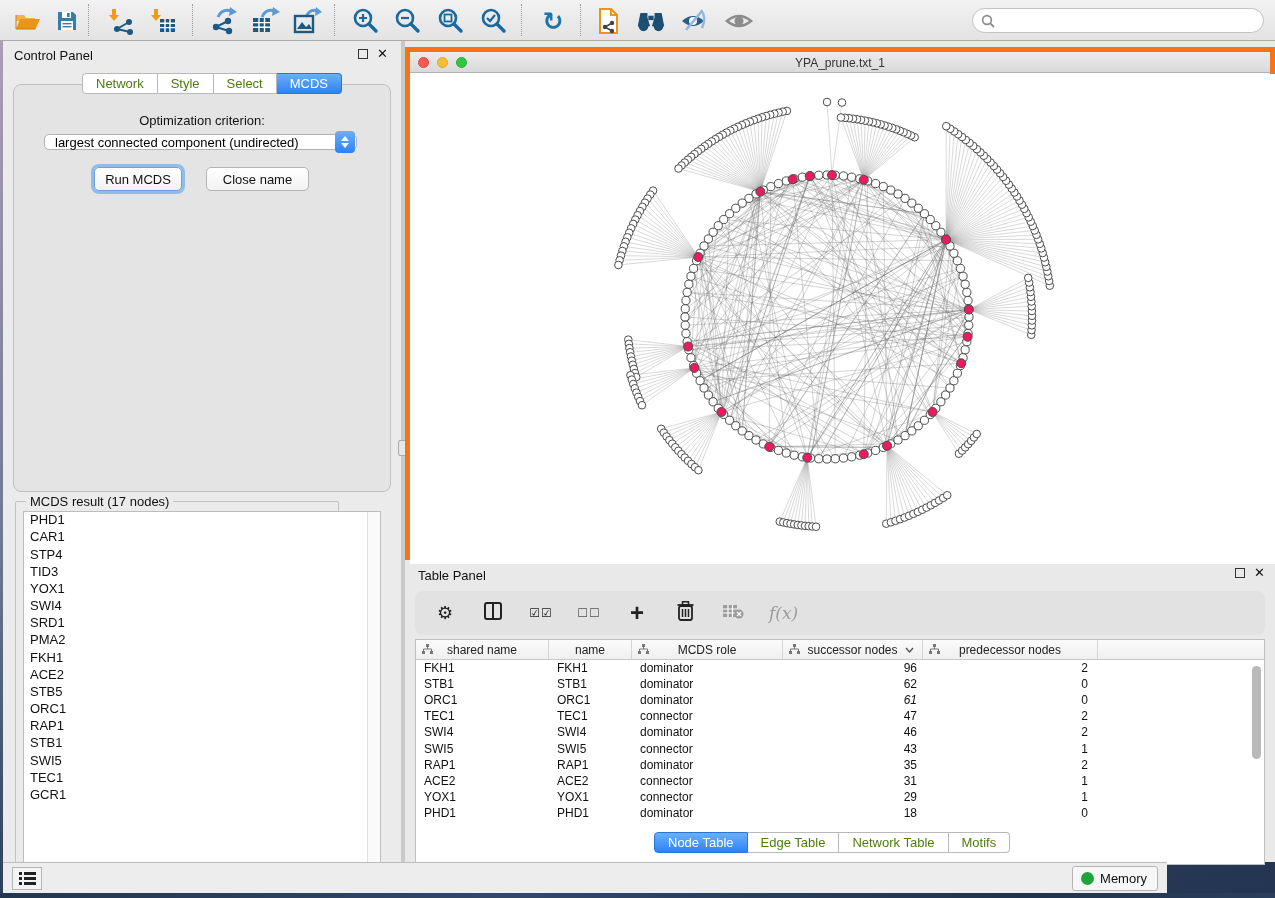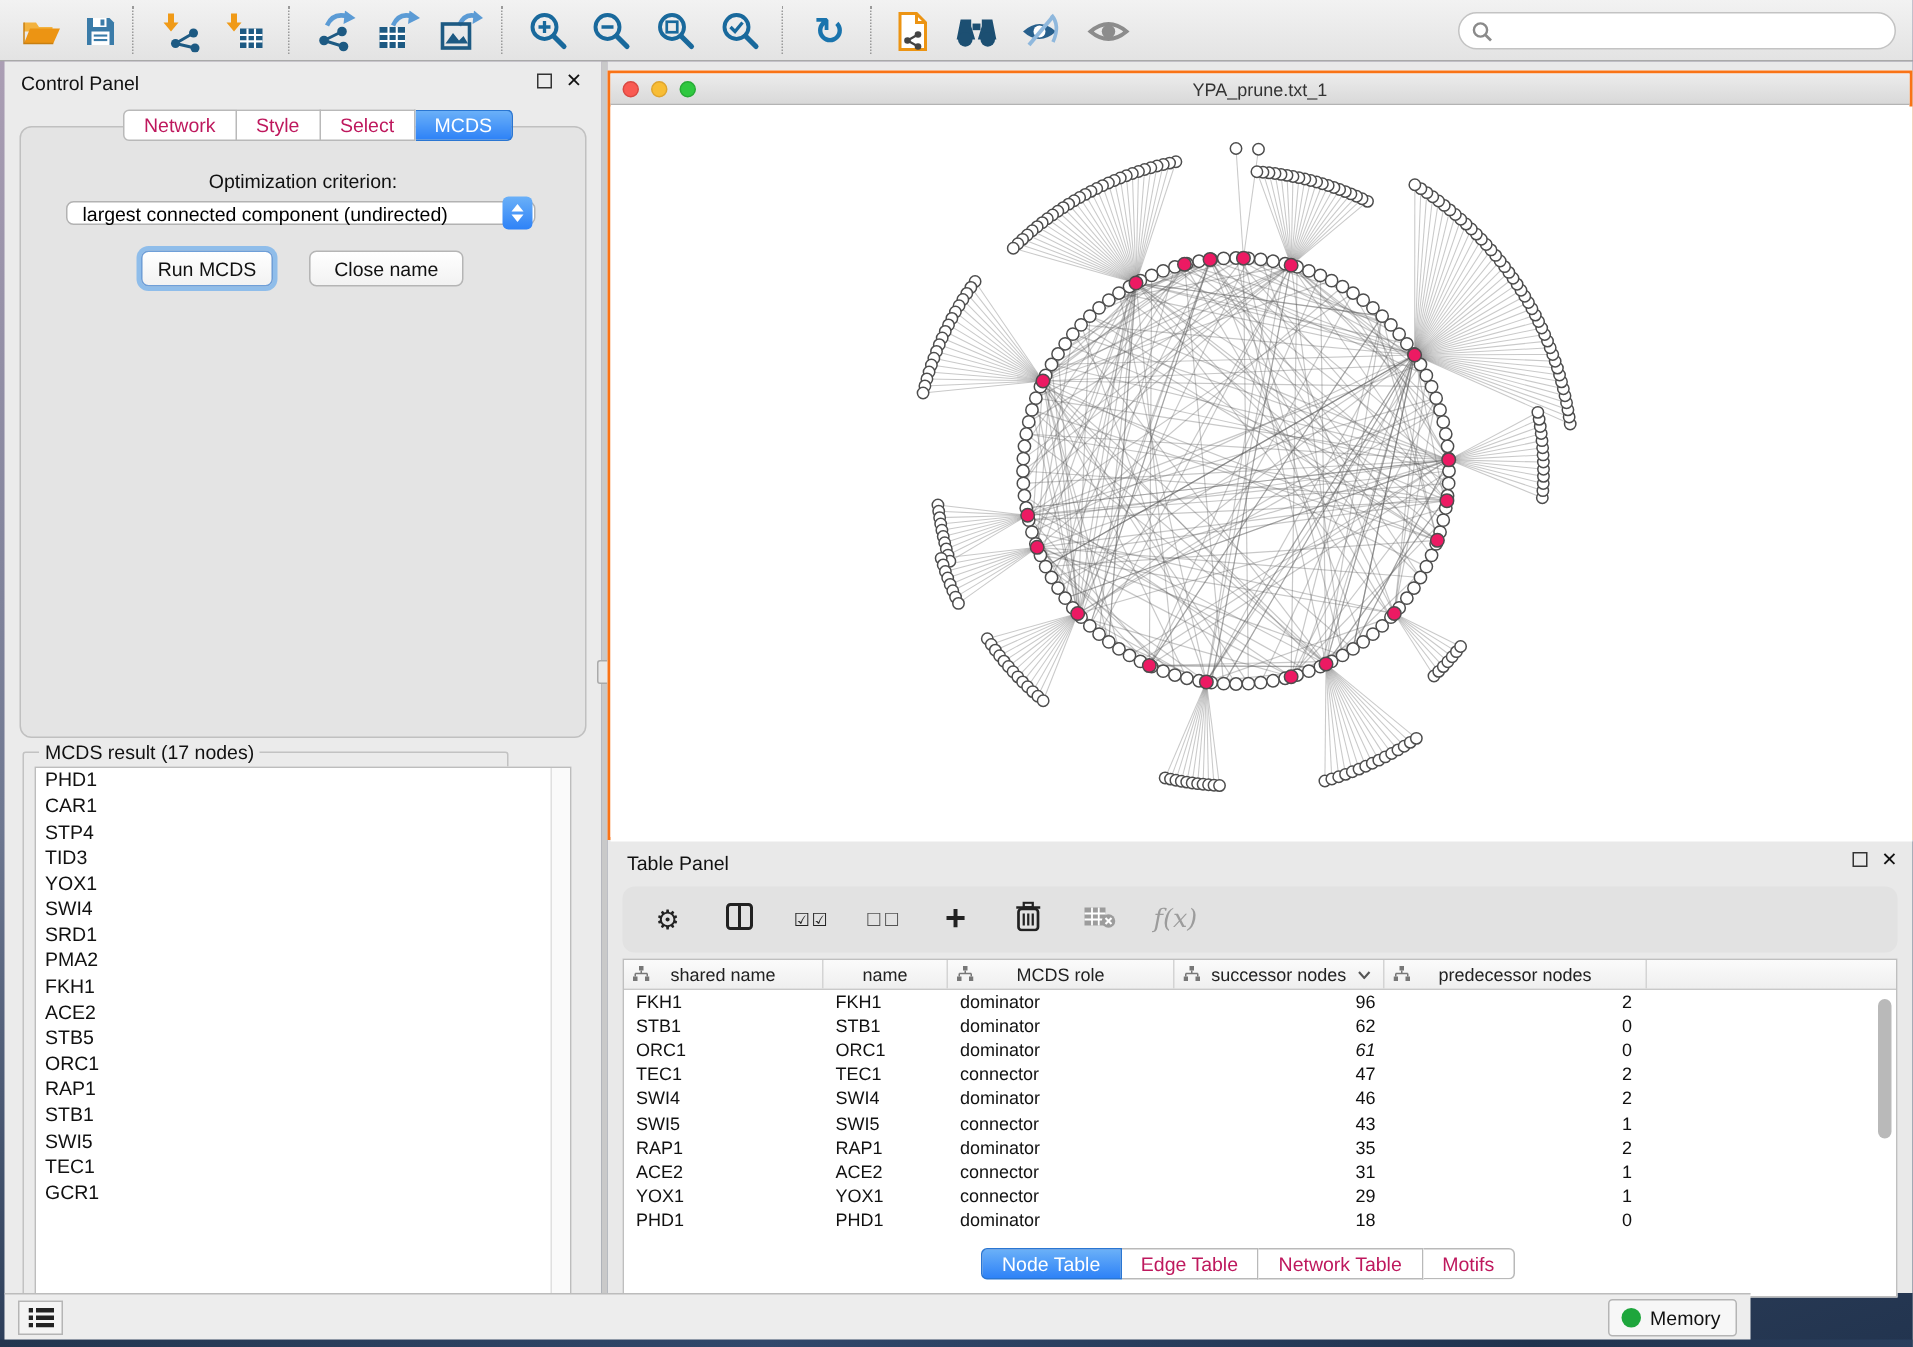--- a/index.html
+++ b/index.html
@@ -32,21 +32,21 @@
   #control-panel { left:3px; top:41px; width:398px; height:821px; background:#ebebeb; }
   #cp-header { position:absolute; left:0; top:0; width:100%; height:26px; }
   #cp-title { position:absolute; left:11px; top:7px; font-size:13px; color:#111; }
   .win-float { position:absolute; top:8px; width:10px; height:10px;
     border:1.5px solid #333; }
   .win-close { position:absolute; top:6px; font-size:13px; font-weight:bold; color:#111; line-height:1; }
   #cp-box { position:absolute; left:10px; top:43px; width:378px; height:408px;
     background:#e4e4e4; border:1px solid #c0c0c0; border-radius:8px; }
   .tabstrip { position:absolute; display:flex; }
   .tab { height:21px; padding:0 13px; font-size:13px; display:flex; align-items:center;
-    background:#fff; border:1px solid #b9b9b9; border-left:none; color:#be185d; }
+    background:#fff; border:1px solid #b9b9b9; border-left:none; color:#4d7c0f; }
   .tab:first-child { border-left:1px solid #b9b9b9; border-radius:4px 0 0 4px; }
   .tab:last-child { border-radius:0 4px 4px 0; }
   .tab.active { background:linear-gradient(#6ab0f8,#2e82f7); border-color:#2a76d2;
     color:#fff; }
   #cp-tabs { left:79px; top:32px; }
   #opt-label { position:absolute; left:0; top:72px; width:100%; text-align:center;
     font-size:13px; color:#111; }
   #criterion-select { position:absolute; left:41px; top:93px; width:313px; height:16px;
     background:#fff; border:1px solid #b2b2b2; border-radius:5px; display:flex;
     align-items:center; font-size:13px; }
@@ -76,21 +76,21 @@
   
   #v-splitter { left:401px; top:41px; width:4px; height:821px; background:#c9c9c9; }
   #v-handle { left:398px; top:440px; width:10px; height:16px; background:#e8e8e8;
     border:1px solid #aaa; border-radius:2px; }
   #h-handle { left:829px; top:554px; width:14px; height:9px; background:#d6d6d6;
     border:1px solid #b0b0b0; border-radius:2px; }
 
   
   #right-area { left:405px; top:41px; width:870px; height:821px; background:#e9e9e9; }
   #net-window { position:absolute; left:0; top:6px; width:870px; height:513px;
-    border:2px solid #f97316; background:#fff; }
+    border:5px solid #f97316; background:#fff; }
   #net-titlebar { position:absolute; left:0; top:0; width:100%; height:21px;
     background:linear-gradient(#ececec,#d9d9d9); border-bottom:1px solid #b3b3b3; }
   .traffic { position:absolute; top:5px; width:11px; height:11px; border-radius:50%; }
   #net-title { position:absolute; width:100%; text-align:center; top:4px;
     font-size:12px; color:#333; }
   #net-canvas { position:absolute; left:0; top:22px; width:868px; height:490px;
     background:#fff; }
 
   
   #table-panel { position:absolute; left:0; top:519px; width:870px; height:303px; }

